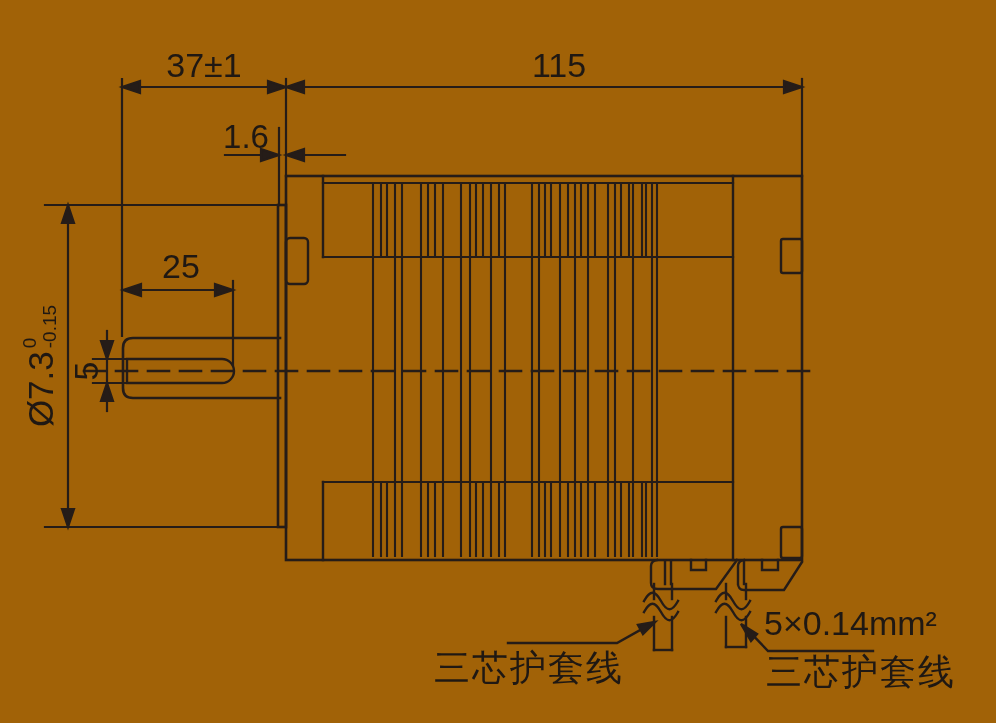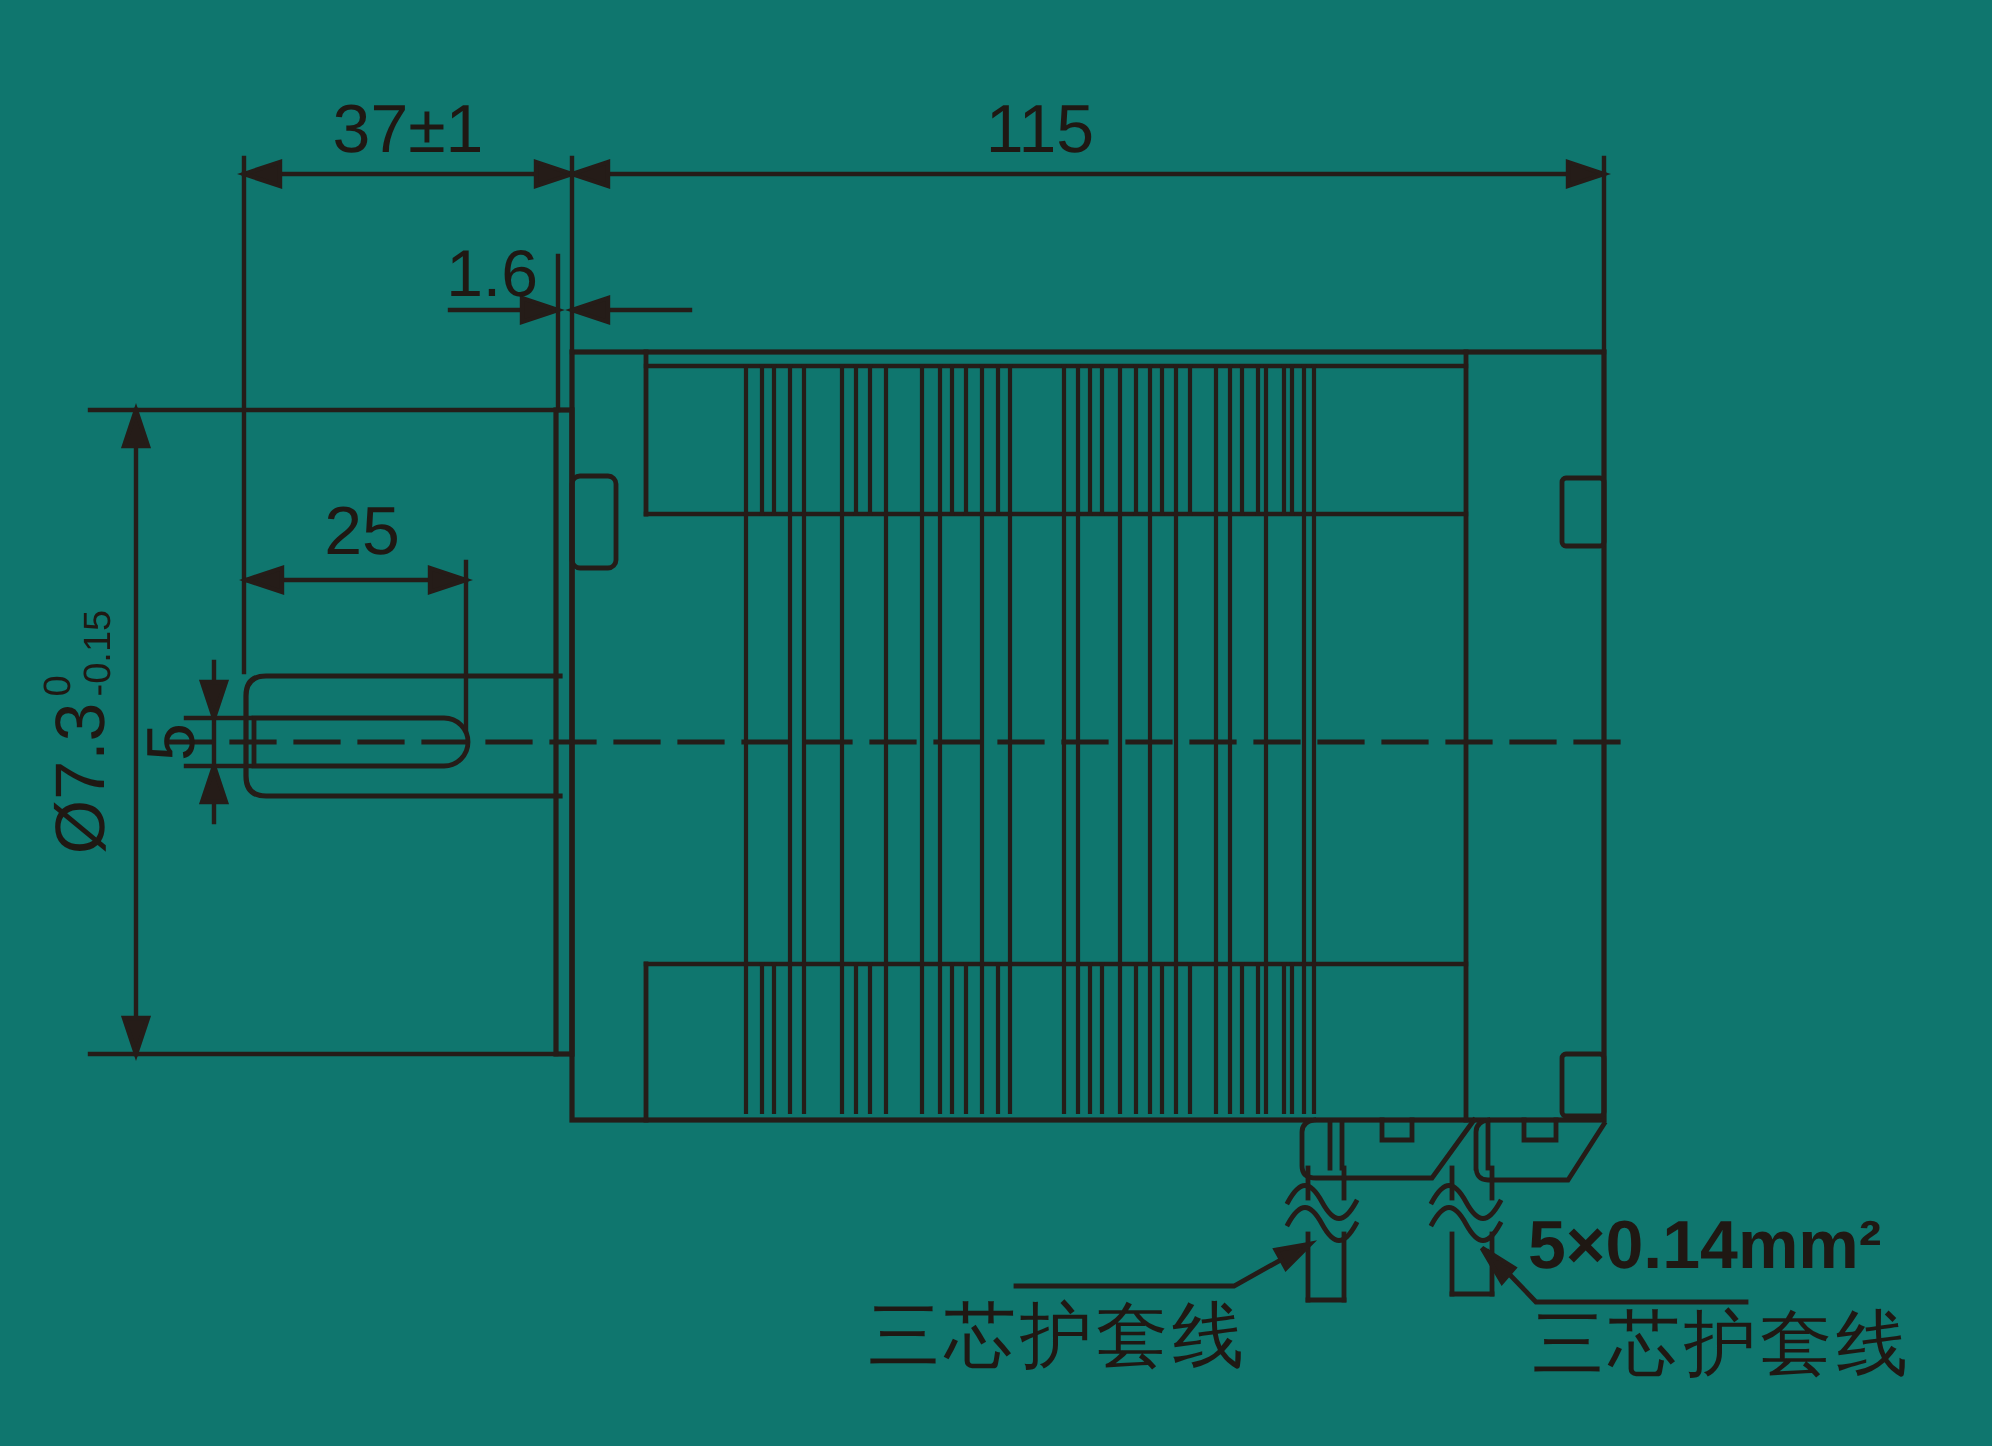--- a/index.html
+++ b/index.html
@@ -1,19 +1,19 @@
 <!DOCTYPE html>
 <html><head>
 <meta charset="utf-8">
 <style>
   html,body{margin:0;padding:0;background:#ffffff;}
   #canvas{
     position:relative;
     width:996px;height:723px;
-    background:#0f766e;
+    background:#a16207;
     font-family:"Liberation Sans","DejaVu Sans",sans-serif;
     color:#1f1813;
     overflow:hidden;
   }
   #drawing{position:absolute;left:0;top:0;}
   .dimtext{
     position:absolute;
     font-size:34px;
     color:#1f1813;
     text-align:center;
@@ -199,36 +199,36 @@
       </g>
       <g>
         <path d="M873,651 H768 L744,626"></path>
         <path d="M741,624 l16,10 l-6,7 z" fill="#251c18"></path>
       </g>
     </g>
   </svg>
 
   <div class="dimtext" style="left:140px;top:48px;width:128px;">37±1</div>
 
-  <div class="dimtext" style="left:460px;top:48px;width:120px;text-align:center;">115</div>
+  <div class="dimtext" style="left:499px;top:48px;width:120px;text-align:center;">115</div>
 
   <div class="dimtext" style="left:216px;top:120px;width:60px;font-size:33px;">1.6</div>
 
   <div class="dimtext" style="left:146px;top:249px;width:70px;">25</div>
 
   <div class="dimtext rot" style="left:69px;top:354px;width:34px;height:34px;">5</div>
 
   <div class="dia-wrap dimtext">
     <span class="dia-main">Ø7.3</span>
     <span class="tol">
       <span>0</span>
       <span>-0.15</span>
     </span>
   </div>
 
 
   <div class="dimtext cjk" style="left:434px;top:650px;text-align:left;">三芯护套线</div>
 
-  <div class="dimtext" style="left:764px;top:606px;text-align:left;font-weight:bold;">5×0.14mm²</div>
+  <div class="dimtext" style="left:764px;top:606px;text-align:left;">5×0.14mm²</div>
 
   <div class="dimtext cjk" style="left:766px;top:654px;text-align:left;">三芯护套线</div>
 
 </div>
 
 </body></html>

